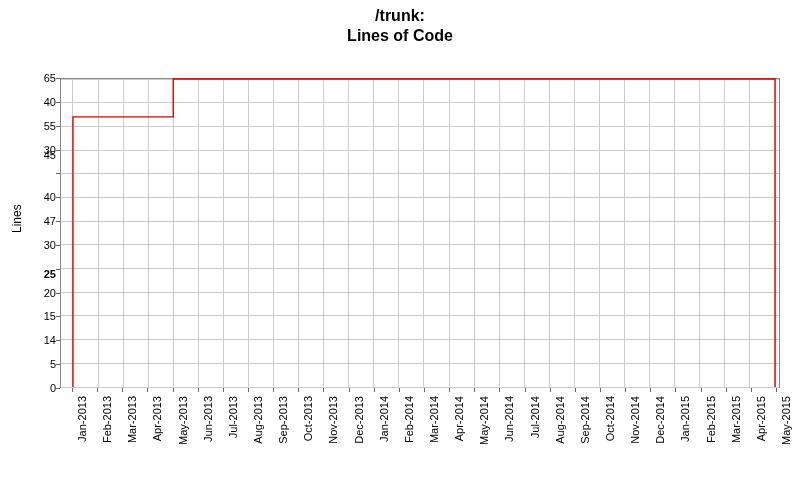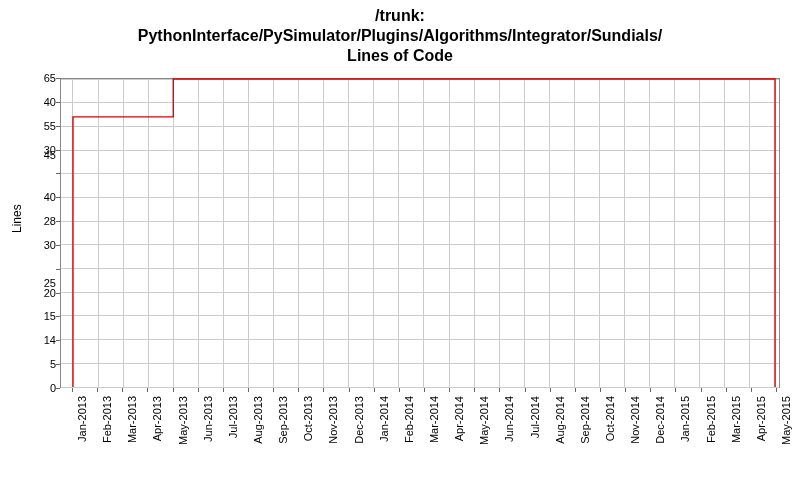--- a/index.html
+++ b/index.html
@@ -97,42 +97,41 @@
     font-size: 12px;
   }
 </style>
 </head>
 <body>
 
 <div class="chart-container">
 
   <div class="title">
     <div>/trunk:</div>
-    <div>PythonInterface/PySimulator/Plugins/Algorithms/Integrator/Sundials/</div>
     <div>Lines of Code</div>
   </div>
 
   <div class="y-label">Lines</div>
 
   <div id="y-ticks">
       <div class="y-tick" style="top: 388px;">0</div>
       <div class="y-tick-mark" style="top: 388px;"></div>
       <div class="y-tick" style="top: 364.154px;">5</div>
       <div class="y-tick-mark" style="top: 364.154px;"></div>
       <div class="y-tick" style="top: 340.308px;">14</div>
       <div class="y-tick-mark" style="top: 340.308px;"></div>
       <div class="y-tick" style="top: 316.462px;">15</div>
       <div class="y-tick-mark" style="top: 316.462px;"></div>
       <div class="y-tick" style="top: 292.615px;">20</div>
       <div class="y-tick-mark" style="top: 292.615px;"></div>
-      <div class="y-tick" style="top: 283px;">25</div>
+      <div class="y-tick" style="top: 274px; font-weight: bold;">25</div>
       <div class="y-tick-mark" style="top: 268.769px;"></div>
       <div class="y-tick" style="top: 244.923px;">30</div>
       <div class="y-tick-mark" style="top: 244.923px;"></div>
-      <div class="y-tick" style="top: 221.077px;">28</div>
+      <div class="y-tick" style="top: 221.077px;">47</div>
       <div class="y-tick-mark" style="top: 221.077px;"></div>
       <div class="y-tick" style="top: 197.231px;">40</div>
       <div class="y-tick-mark" style="top: 197.231px;"></div>
       <div class="y-tick" style="top: 155px;">45</div>
       <div class="y-tick-mark" style="top: 173.385px;"></div>
       <div class="y-tick" style="top: 149.538px;">30</div>
       <div class="y-tick-mark" style="top: 149.538px;"></div>
       <div class="y-tick" style="top: 125.692px;">55</div>
       <div class="y-tick-mark" style="top: 125.692px;"></div>
       <div class="y-tick" style="top: 101.846px;">40</div>

